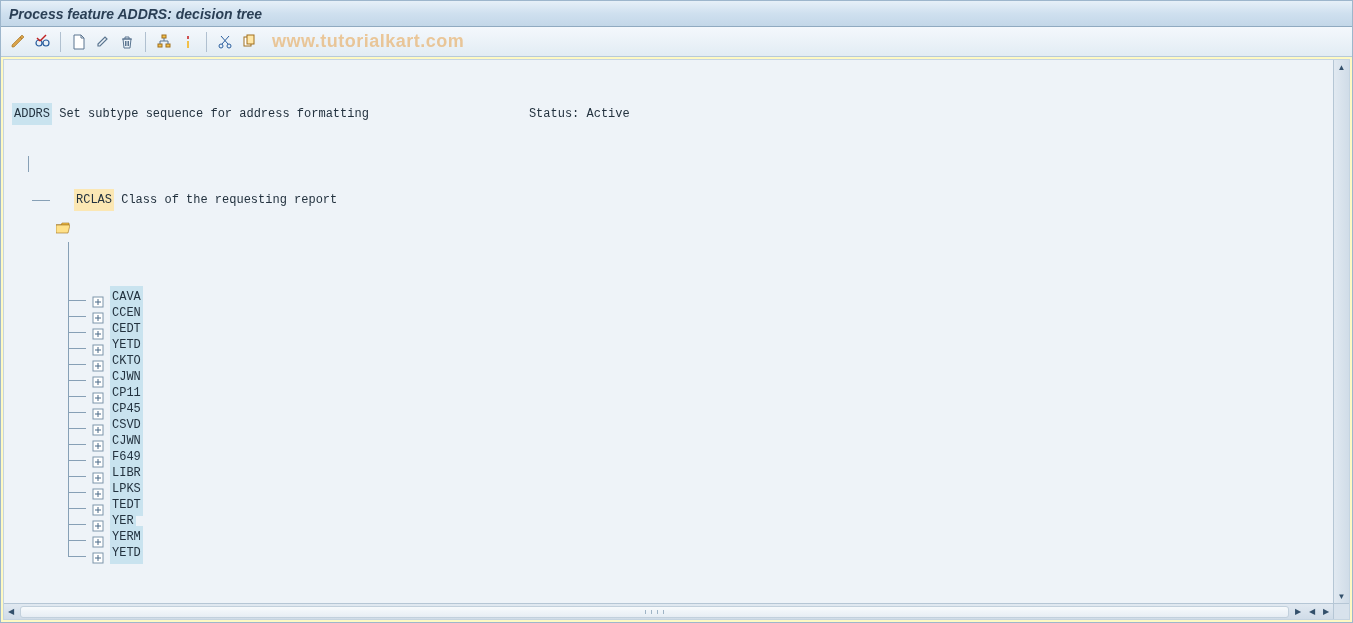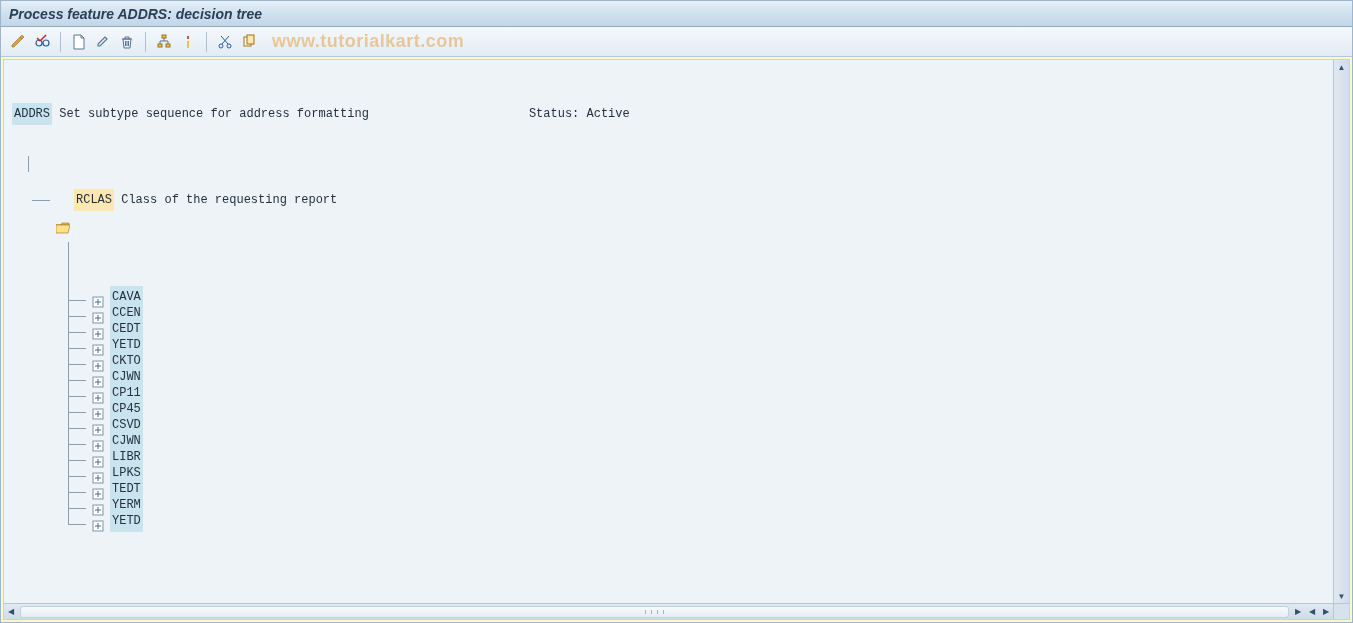--- a/index.html
+++ b/index.html
@@ -275,27 +275,33 @@
                     <path d="M3 6 L9 6 M6 3 L6 9" stroke="#4a6a88"></path>
                   </svg></span><span class="hl-blue">CP45</span></div><div class="child"><span class="elbow"></span><span class="expand"><svg width="14" height="12">
                     <rect x="1" y="1" width="10" height="10" fill="#fff" stroke="#7d95aa"></rect>
                     <path d="M3 6 L9 6 M6 3 L6 9" stroke="#4a6a88"></path>
                   </svg></span><span class="hl-blue">CSVD</span></div><div class="child"><span class="elbow"></span><span class="expand"><svg width="14" height="12">
                     <rect x="1" y="1" width="10" height="10" fill="#fff" stroke="#7d95aa"></rect>
                     <path d="M3 6 L9 6 M6 3 L6 9" stroke="#4a6a88"></path>
                   </svg></span><span class="hl-blue">CJWN</span></div><div class="child"><span class="elbow"></span><span class="expand"><svg width="14" height="12">
                     <rect x="1" y="1" width="10" height="10" fill="#fff" stroke="#7d95aa"></rect>
                     <path d="M3 6 L9 6 M6 3 L6 9" stroke="#4a6a88"></path>
+                  </svg></span><span class="hl-blue">F649</span></div><div class="child"><span class="elbow"></span><span class="expand"><svg width="14" height="12">
+                    <rect x="1" y="1" width="10" height="10" fill="#fff" stroke="#7d95aa"></rect>
+                    <path d="M3 6 L9 6 M6 3 L6 9" stroke="#4a6a88"></path>
                   </svg></span><span class="hl-blue">LIBR</span></div><div class="child"><span class="elbow"></span><span class="expand"><svg width="14" height="12">
                     <rect x="1" y="1" width="10" height="10" fill="#fff" stroke="#7d95aa"></rect>
                     <path d="M3 6 L9 6 M6 3 L6 9" stroke="#4a6a88"></path>
                   </svg></span><span class="hl-blue">LPKS</span></div><div class="child"><span class="elbow"></span><span class="expand"><svg width="14" height="12">
                     <rect x="1" y="1" width="10" height="10" fill="#fff" stroke="#7d95aa"></rect>
                     <path d="M3 6 L9 6 M6 3 L6 9" stroke="#4a6a88"></path>
                   </svg></span><span class="hl-blue">TEDT</span></div><div class="child"><span class="elbow"></span><span class="expand"><svg width="14" height="12">
+                    <rect x="1" y="1" width="10" height="10" fill="#fff" stroke="#7d95aa"></rect>
+                    <path d="M3 6 L9 6 M6 3 L6 9" stroke="#4a6a88"></path>
+                  </svg></span><span class="hl-blue">YER</span></div><div class="child"><span class="elbow"></span><span class="expand"><svg width="14" height="12">
                     <rect x="1" y="1" width="10" height="10" fill="#fff" stroke="#7d95aa"></rect>
                     <path d="M3 6 L9 6 M6 3 L6 9" stroke="#4a6a88"></path>
                   </svg></span><span class="hl-blue">YERM</span></div><div class="child"><span class="elbow"></span><span class="expand"><svg width="14" height="12">
                     <rect x="1" y="1" width="10" height="10" fill="#fff" stroke="#7d95aa"></rect>
                     <path d="M3 6 L9 6 M6 3 L6 9" stroke="#4a6a88"></path>
                   </svg></span><span class="hl-blue">YETD</span></div><div style="position: absolute; left: -1px; top: 328px; width: 3px; height: 2000px; background: rgb(238, 243, 248);"></div></div>
         <div style="position: absolute; left: -1px; top: 8px; width: 3px; height: 2000px; background: rgb(238, 243, 248);"></div></div>
       </div>
     </div>
 

